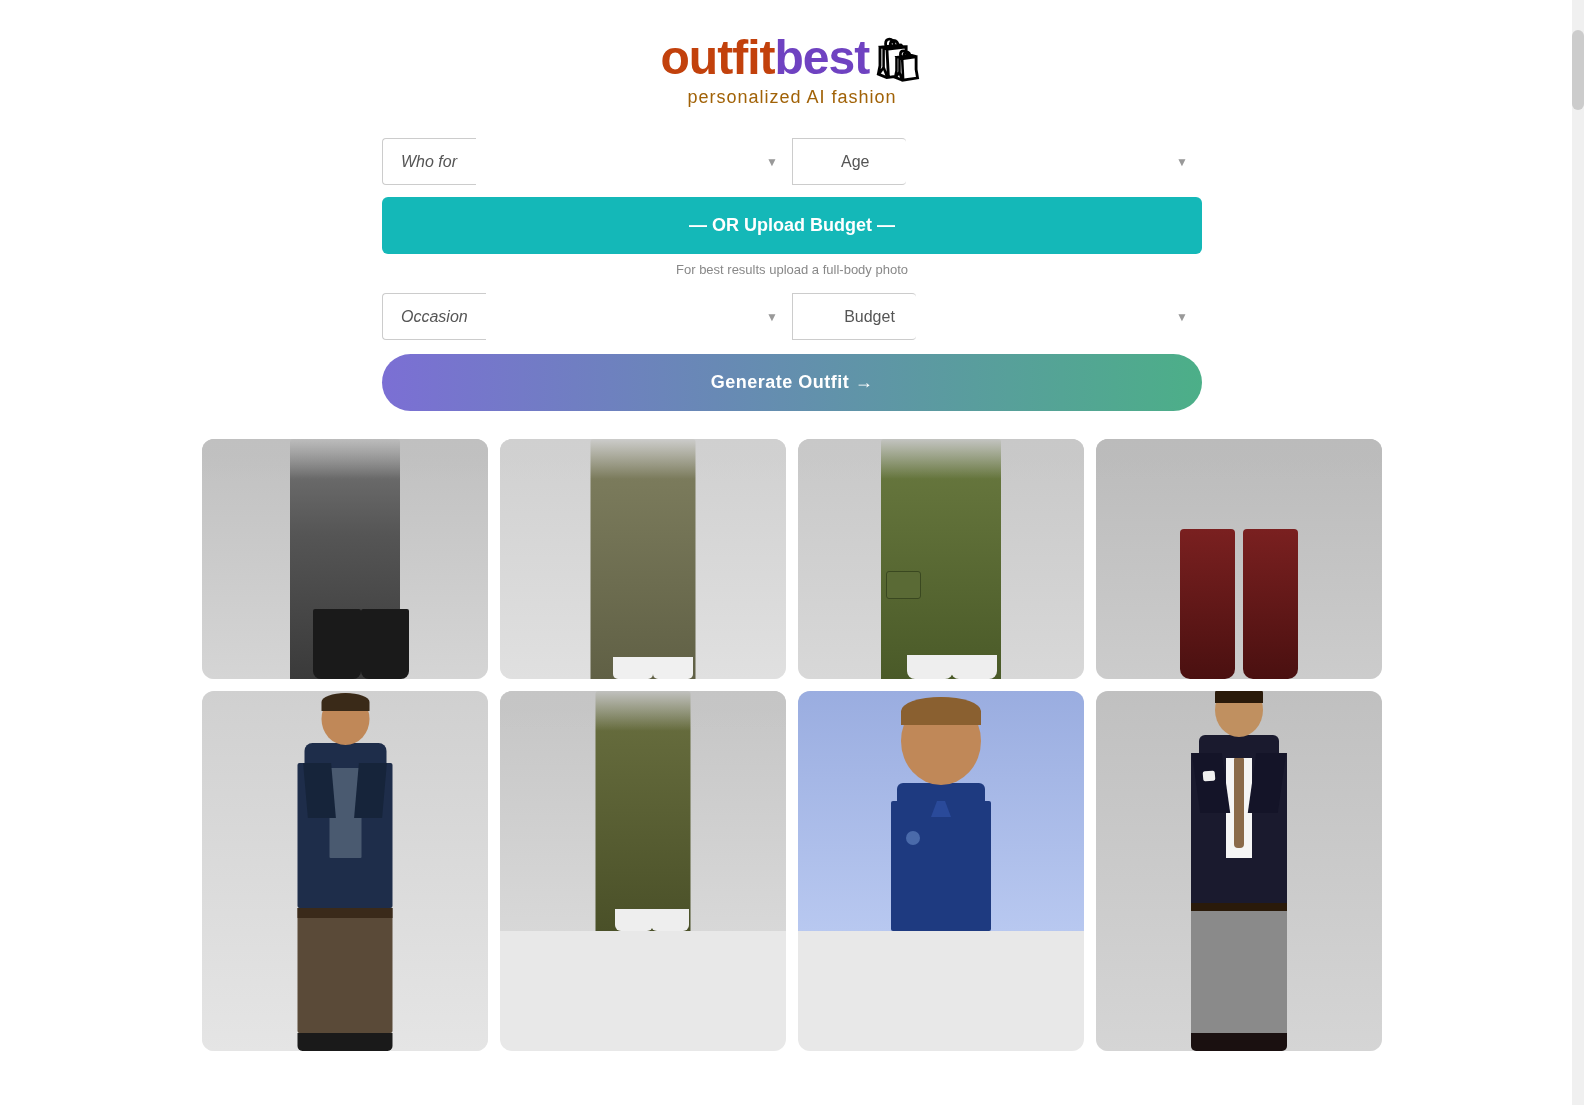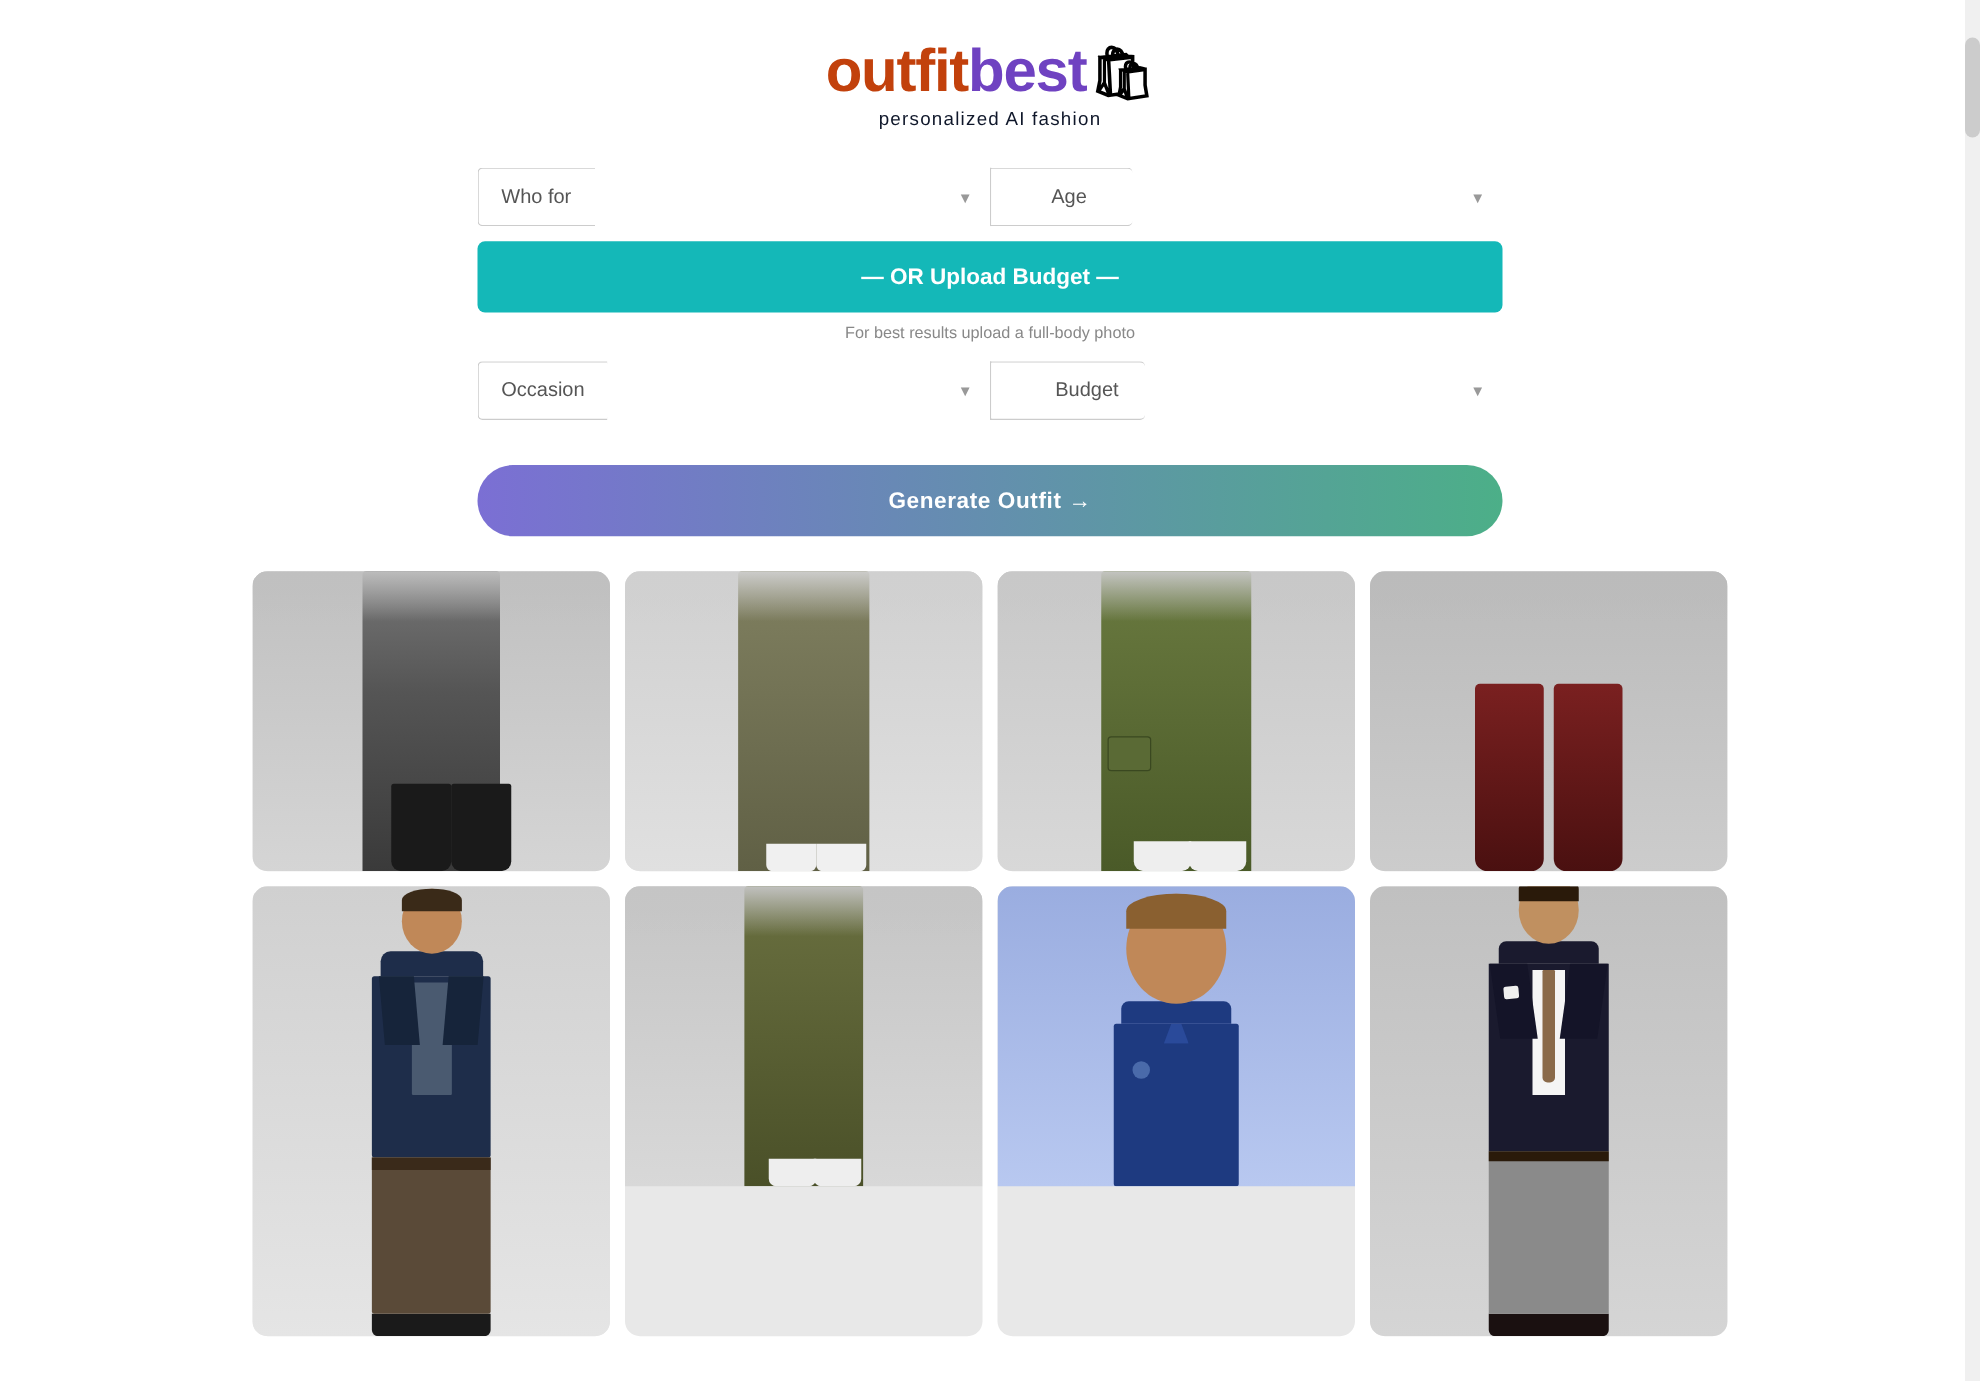--- a/index.html
+++ b/index.html
@@ -28,22 +28,22 @@
     }
     .logo-text {
       font-size: 48px;
       font-weight: 700;
       letter-spacing: -1px;
     }
     .logo-outfit { color: #c2410c; }
     .logo-huntr { color: #6f42c1; }
     .logo-bag { display: inline-block; font-size: 42px; margin-left: 2px; }
     .logo-sub {
-      font-size: 15px;
-      color: #0f172a;
+      font-size: 18px;
+      color: #a16207;
       letter-spacing: 1px;
       margin-top: 2px;
     }
 
     
     .form-container {
       width: 820px;
       display: flex;
       flex-direction: column;
       align-items: center;
@@ -73,20 +73,21 @@
     .dropdown-select:first-child {
       border-radius: 4px 0 0 4px;
       border-right: none;
     }
     .dropdown-wrapper {
       flex: 1;
       position: relative;
     }
     .dropdown-wrapper:first-child .dropdown-select {
       border-right: none;
+      font-style: italic;
     }
     .dropdown-wrapper:first-child {
       border-radius: 4px 0 0 4px;
     }
     .dropdown-wrapper:last-child .dropdown-select {
       border-radius: 0 4px 4px 0;
       padding-left: 48px;
     }
     .dropdown-chevron {
       position: absolute;
@@ -133,21 +134,21 @@
     .generate-btn {
       width: 100%;
       padding: 18px;
       background: linear-gradient(to right, #7b6fd4, #4caf88);
       border: none;
       border-radius: 30px;
       color: #fff;
       font-size: 18px;
       font-weight: 700;
       cursor: pointer;
-      margin-top: 24px;
+      margin-top: 2px;
       margin-bottom: 28px;
       letter-spacing: 0.5px;
     }
 
     
     .image-grid {
       width: 1180px;
       display: grid;
       grid-template-columns: repeat(4, 1fr);
       gap: 12px;

